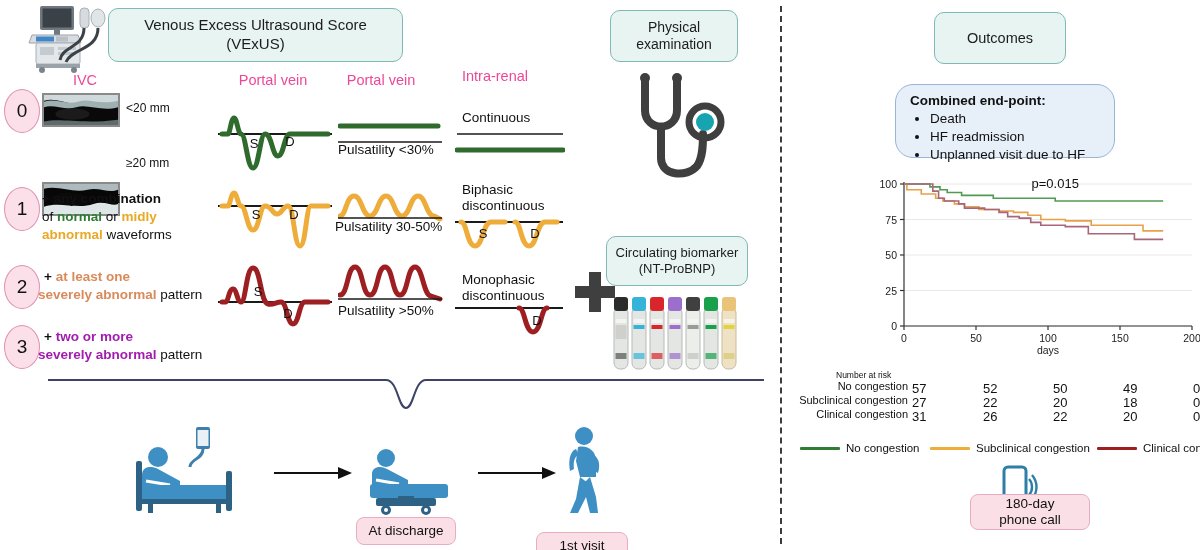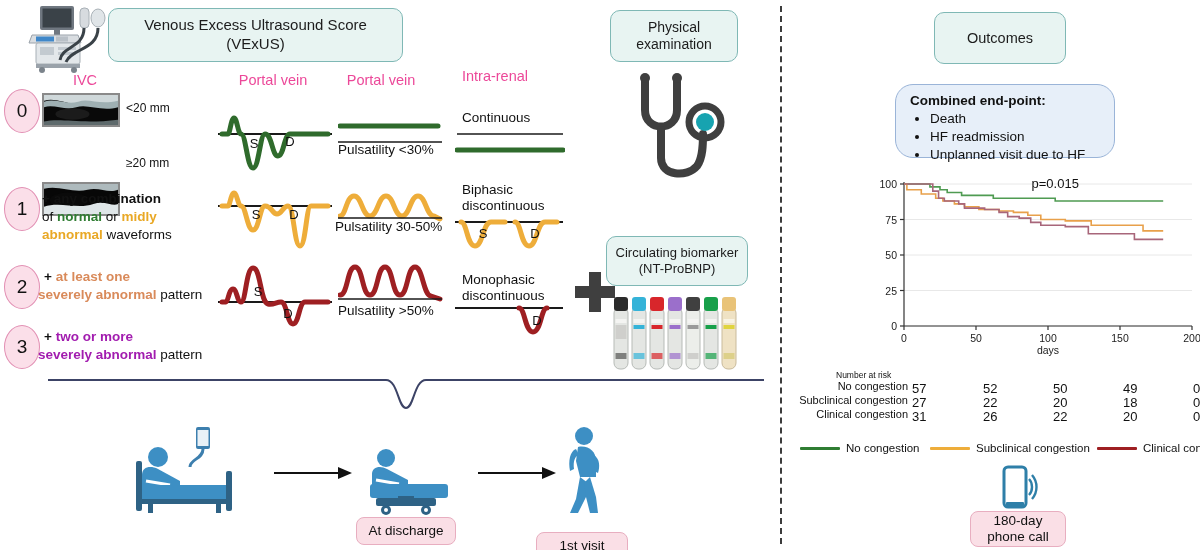--- a/index.html
+++ b/index.html
@@ -547,20 +547,20 @@
   <div class="abs" style="left:996px; top:465px; width:48px; height:52px;">
     <svg width="48" height="52" viewBox="0 0 48 52">
       <rect x="8" y="2" width="22" height="40" rx="4" fill="none" stroke="#2e7fa8" stroke-width="3"></rect>
       <rect x="11" y="6" width="16" height="29" fill="#ffffff"></rect>
       <rect x="10" y="37" width="18" height="4" rx="1" fill="#2e7fa8"></rect>
       <path d="M33 14 C37 18, 37 26, 33 30" stroke="#2e7fa8" stroke-width="2.4" fill="none"></path>
       <path d="M36 10 C42 17, 42 27, 36 34" stroke="#2e7fa8" stroke-width="2.4" fill="none"></path>
     </svg>
   </div>
 
-  <div class="abs pink-box" style="left:970px; top:511px; width:96px; height:36px; font-size:13.5px;">
+  <div class="abs pink-box" style="left:970px; top:494px; width:120px; height:36px; font-size:13.5px;">
     <div>
       <div>180-day</div>
       <div>phone call</div>
     </div>
   </div>
 
 </div>
 
 </body></html>

